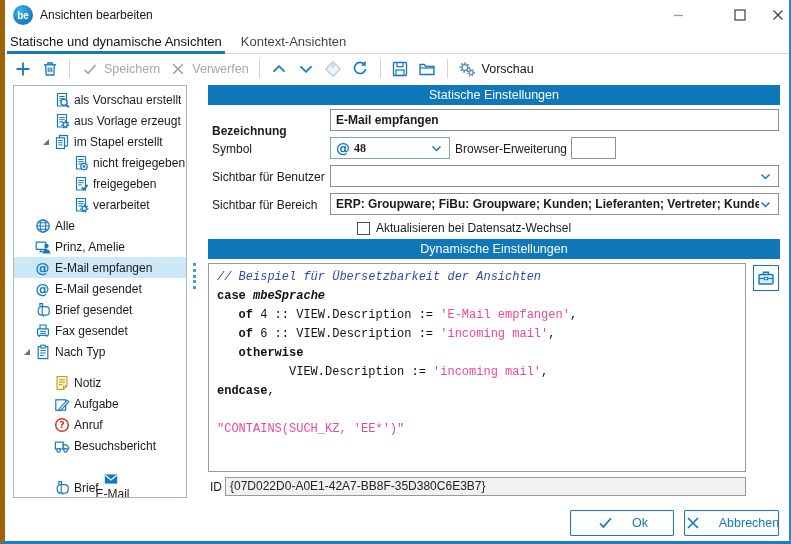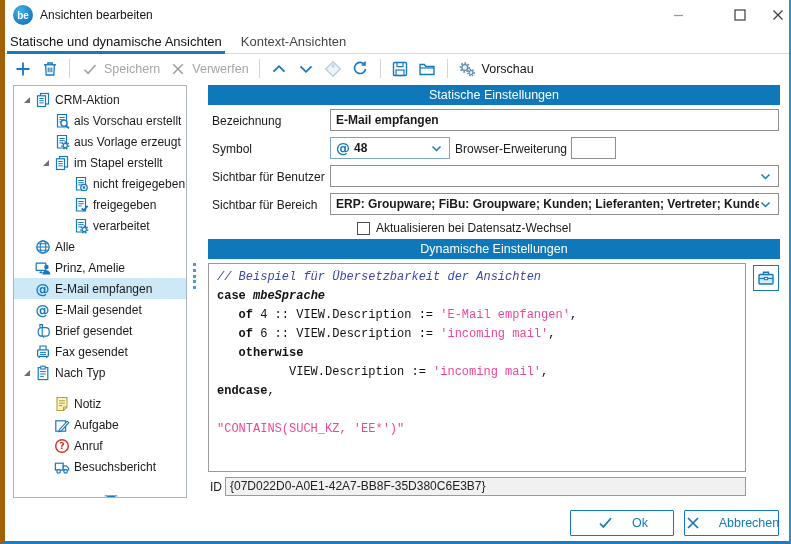--- a/index.html
+++ b/index.html
@@ -201,35 +201,20 @@
             <circle cx="6.8" cy="7.5" r="4.4" stroke="#5b87a8" stroke-width="1.6" stroke-dasharray="1.7 1.6"></circle>
             <circle cx="13" cy="12.6" r="1.9" stroke="#5b87a8" stroke-width="1.2"></circle>
             <circle cx="13" cy="12.6" r="3.2" stroke="#5b87a8" stroke-width="1.4" stroke-dasharray="1.4 1.3"></circle>
           </svg>
         </span>
       <span class="lbl">Vorschau</span>
     </div>
   </div>
 
   <div class="tree">
-      <div class="tree-row" style="padding-left: 6px;">
-        <span class="exp">
-          <svg width="10" height="10" viewBox="0 0 10 10">
-            <path d="M8 2v6H2z" fill="#6f6f6f"></path>
-          </svg>
-        </span>
-        <span class="ticon">
-          <svg width="16" height="16" viewBox="0 0 16 16" fill="none">
-            <rect x="5.5" y="1.5" width="8" height="10.5" fill="#fff" stroke="#1779bd" stroke-width="1.2"></rect>
-            <rect x="2.5" y="3.8" width="8" height="10.7" fill="#fff" stroke="#1779bd" stroke-width="1.2"></rect>
-            <path d="M4.3 6.5h4.4M4.3 8.7h4.4M4.3 10.9h4.4" stroke="#1779bd" stroke-width="1"></path>
-          </svg>
-        </span>
-        <span class="tlabel">CRM-Aktion</span>
-      </div>
       <div class="tree-row" style="padding-left: 25px;">
         <span class="exp"></span>
         <span class="ticon">
           <svg width="16" height="16" viewBox="0 0 16 16" fill="none">
             <path d="M3.5 1.5h7.2l1.8 0v12.5h-9z" fill="#fff" stroke="#1779bd" stroke-width="1.2"></path>
             <path d="M5.3 4.5h5.4M5.3 6.7h5.4M5.3 8.9h3.4" stroke="#1779bd" stroke-width="1"></path>
             <circle cx="10" cy="10.3" r="3.1" fill="#fff" fill-opacity="0.85" stroke="#1779bd" stroke-width="1.3"></circle>
             <path d="M12.2 12.6L15 15.4" stroke="#1779bd" stroke-width="1.6"></path>
           </svg>
         </span>
@@ -442,27 +427,27 @@
   <div class="splitter">
       <i></i>
       <i></i>
       <i></i>
       <i></i>
       <i></i>
     </div>
 
   <div class="sec-hdr hdr-static">Statische Einstellungen</div>
 
-  <div class="flabel" style="top:110px;">Bezeichnung</div>
+  <div class="flabel" style="top:120px;font-weight:bold;">Bezeichnung</div>
   <div class="field bold" style="left:325px; top:109px; width:449px;">E-Mail empfangen</div>
 
   <div class="flabel" style="top:138px;">Symbol</div>
   <div class="field combo" style="left:325px; top:137px; width:120px; border-color:#7ba6c8;">
     <span class="at-glyph">@</span>
-    <span style="font-weight:bold; margin-left:4px;">48</span>
+    <span style="font-weight:bold; margin-left:4px;font-family:Liberation Serif, serif;">48</span>
     <span class="chev">
         <svg width="13" height="13" viewBox="0 0 13 13" fill="none">
           <path d="M2.5 4.5L6.5 8.5l4-4" stroke="#1779bd" stroke-width="1.5"></path>
         </svg>
       </span>
   </div>
   <div class="flabel" style="left:450px; top:138px;">Browser-Erweiterung</div>
   <div class="field" style="left:566px; top:137px; width:45px;"></div>
 
   <div class="flabel" style="top:166px;">Sichtbar für Benutzer</div>

